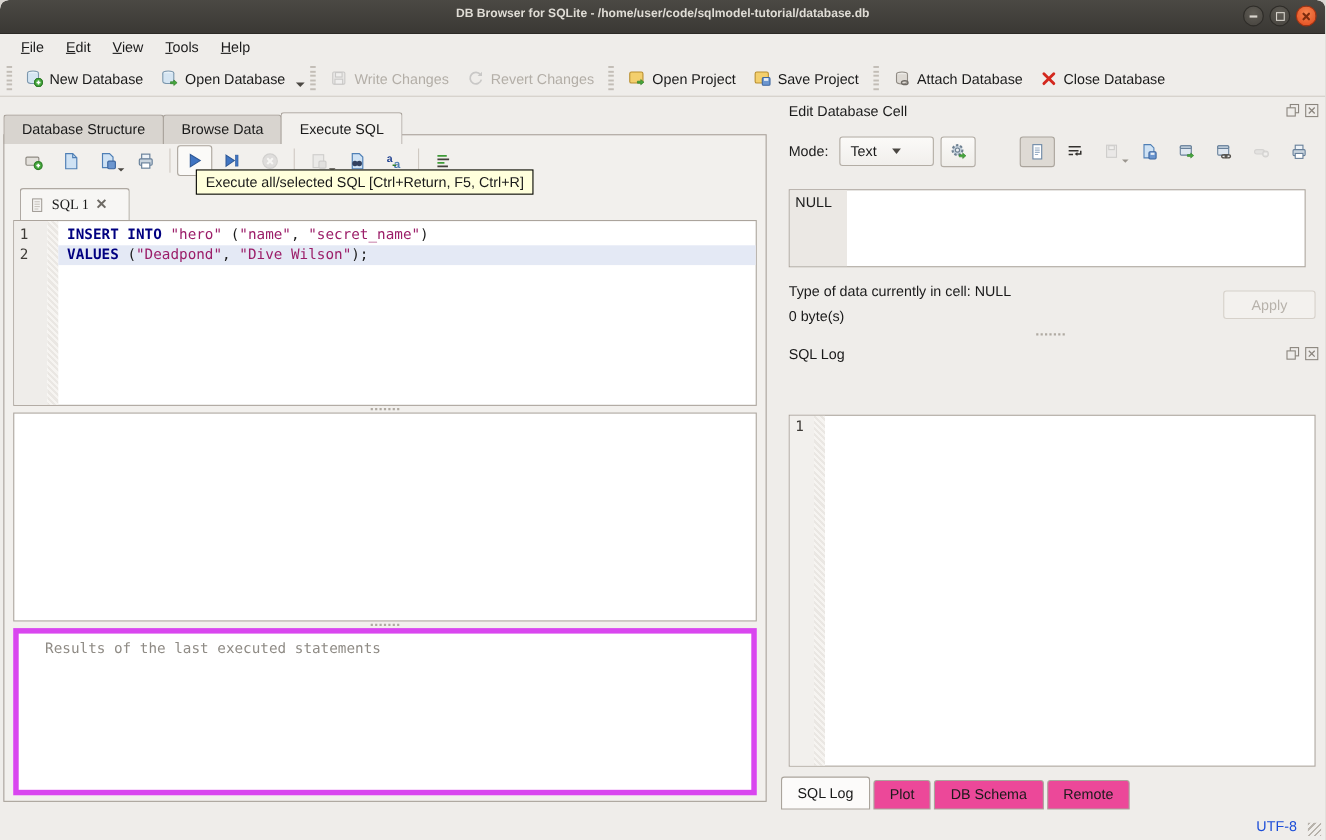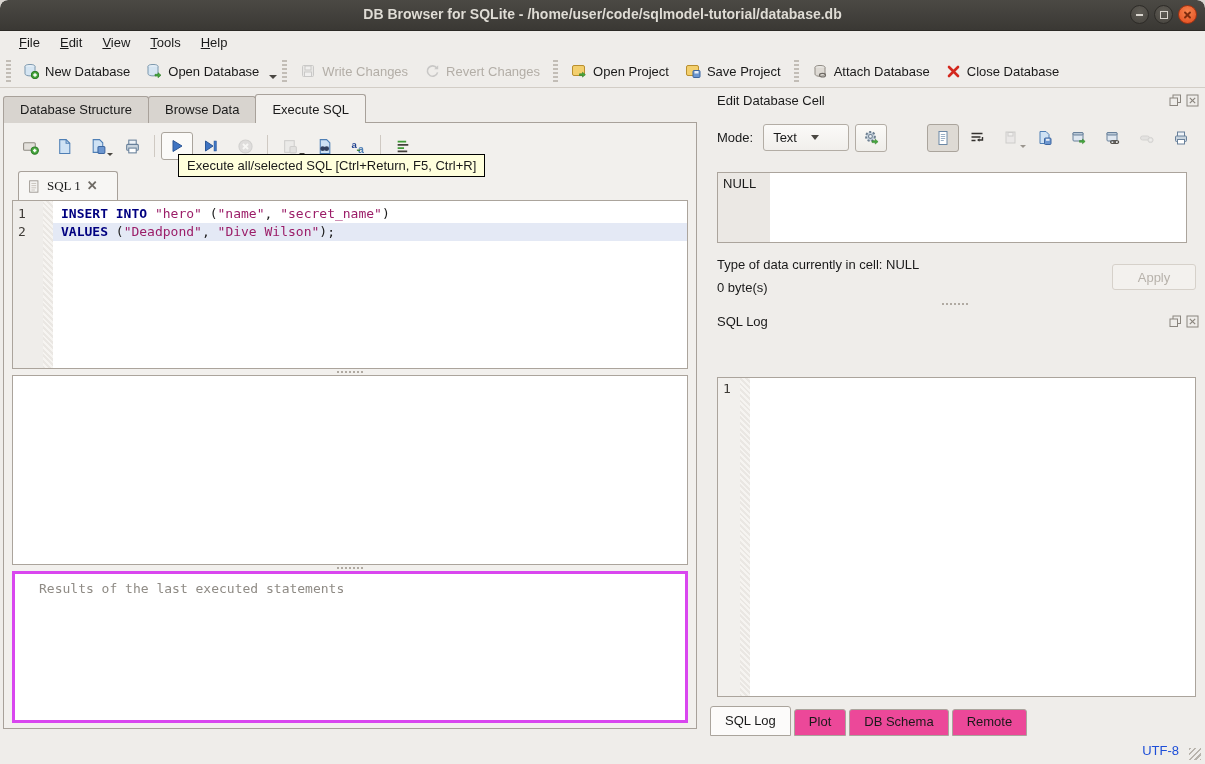--- a/index.html
+++ b/index.html
@@ -4,21 +4,21 @@
 <style>
   html,body{margin:0;padding:0;background:#d9d5d0;font-family:"Liberation Sans",sans-serif;}
   .app{position:relative;width:1205px;height:764px;background:#efedea;overflow:hidden;
        border-radius:8px 8px 0 0;font-size:13px;color:#1a1a1a;}
 
   
   .titlebar{position:absolute;left:0;top:0;width:100%;height:30px;
     background:linear-gradient(#4b4944,#3a3834);border-bottom:1px solid #2c2a26;
     border-radius:8px 8px 0 0;}
   .titlebar .title{position:absolute;left:0;right:0;top:6px;text-align:center;
-    color:#dfdcd5;font-weight:bold;font-size:14px;}
+    color:#dfdcd5;font-weight:bold;font-size:11px;}
   .winbtns{position:absolute;right:8px;top:5px;display:flex;gap:5px;}
   .wbtn{width:19px;height:19px;border-radius:50%;position:relative;
     background:radial-gradient(circle at 50% 35%,#5f5c55,#45423d);
     border:1px solid #2e2c28;box-sizing:border-box;}
   .wbtn.close{background:radial-gradient(circle at 50% 35%,#f6854f,#e1491c);border-color:#a33312;}
   .wbtn .bar{position:absolute;left:5px;top:8px;width:7px;height:2px;background:#d9d5ce;}
   .wbtn .box{position:absolute;left:5px;top:5px;width:6px;height:6px;border:1.5px solid #d9d5ce;}
   .wbtn .x1,.wbtn .x2{position:absolute;left:4px;top:8px;width:9px;height:2px;background:#7e2c0e;border-radius:1px;}
   .wbtn .x1{transform:rotate(45deg);} .wbtn .x2{transform:rotate(-45deg);}
 
@@ -37,21 +37,21 @@
   .tbtn .tlabel{font-size:13px;}
   .tbtn.disabled .tlabel{color:#b3aea7;}
   .tbtn.disabled svg{opacity:.45;filter:grayscale(1);}
   .tsep{width:5px;height:22px;margin:0 5px;
     background-image:repeating-linear-gradient(#c2bdb6 0 2px,transparent 2px 4px);
     background-size:2px 100%;background-repeat:repeat-x;}
   .mini-arrow{width:0;height:0;border-left:4px solid transparent;border-right:4px solid transparent;
     border-top:4px solid #4a4742;margin-left:2px;align-self:flex-end;margin-bottom:2px;}
 
   
-  .main-tabs{position:absolute;left:3px;top:95px;height:28px;display:flex;align-items:flex-end;z-index:3;}
+  .main-tabs{position:absolute;left:3px;top:103px;height:28px;display:flex;align-items:flex-end;z-index:3;}
   .mtab{padding:5px 16px 5px 16px;background:#d8d4cf;border:1px solid #a8a19a;border-bottom:none;
     margin-right:-1px;border-radius:3px 3px 0 0;height:16px;}
   .mtab.active{background:#f2f0ed;padding-top:7px;position:relative;z-index:4;}
 
   .left-frame{position:absolute;left:3px;top:122px;width:694px;height:607px;
     border:1px solid #a8a19a;background:#f2f0ed;box-sizing:border-box;}
 
   
   .sql-toolbar{position:absolute;left:6px;top:5px;right:6px;height:36px;display:flex;align-items:center;gap:2px;padding-left:4px;}
   .sbtn{width:32px;height:28px;display:flex;align-items:center;justify-content:center;border-radius:3px;position:relative;}
@@ -76,21 +76,21 @@
   .codearea{flex:1;padding-top:4px;}
   .code-line{height:18px;line-height:18px;padding-left:8px;white-space:pre;}
   .code-line.hl{background:#e4e9f5;}
   .kw{color:#000080;font-weight:bold;}
   .str{color:#9b1d68;}
 
   .hsplitter{position:absolute;left:8px;right:8px;height:6px;display:flex;align-items:center;justify-content:center;}
   .hsplitter .dots{width:26px;border-top:2px dotted #b0aaa2;}
 
   .pane2{position:absolute;left:8px;top:252px;right:8px;height:190px;background:#fff;border:1px solid #aba49c;box-sizing:border-box;}
-  .results{position:absolute;left:8px;top:448px;right:8px;height:152px;background:#fff;border:3px solid #d946ef;box-sizing:border-box;
+  .results{position:absolute;left:8px;top:448px;right:8px;height:152px;background:#fff;border:5px solid #d946ef;box-sizing:border-box;
     font-family:"DejaVu Sans Mono",monospace;font-size:13px;color:#8f8b85;padding:7px 0 0 24px;}
 
   
   .tooltip{position:absolute;left:178px;top:154px;background:#ffffdc;border:1px solid #000;
     padding:3px 8px;font-size:13px;z-index:10;white-space:nowrap;}
 
   
   .dock{position:absolute;left:705px;top:90px;width:500px;height:646px;}
   .dock-title{position:absolute;left:12px;font-size:13px;color:#1a1a1a;}
   .dock-icons{position:absolute;right:6px;display:flex;gap:4px;}

